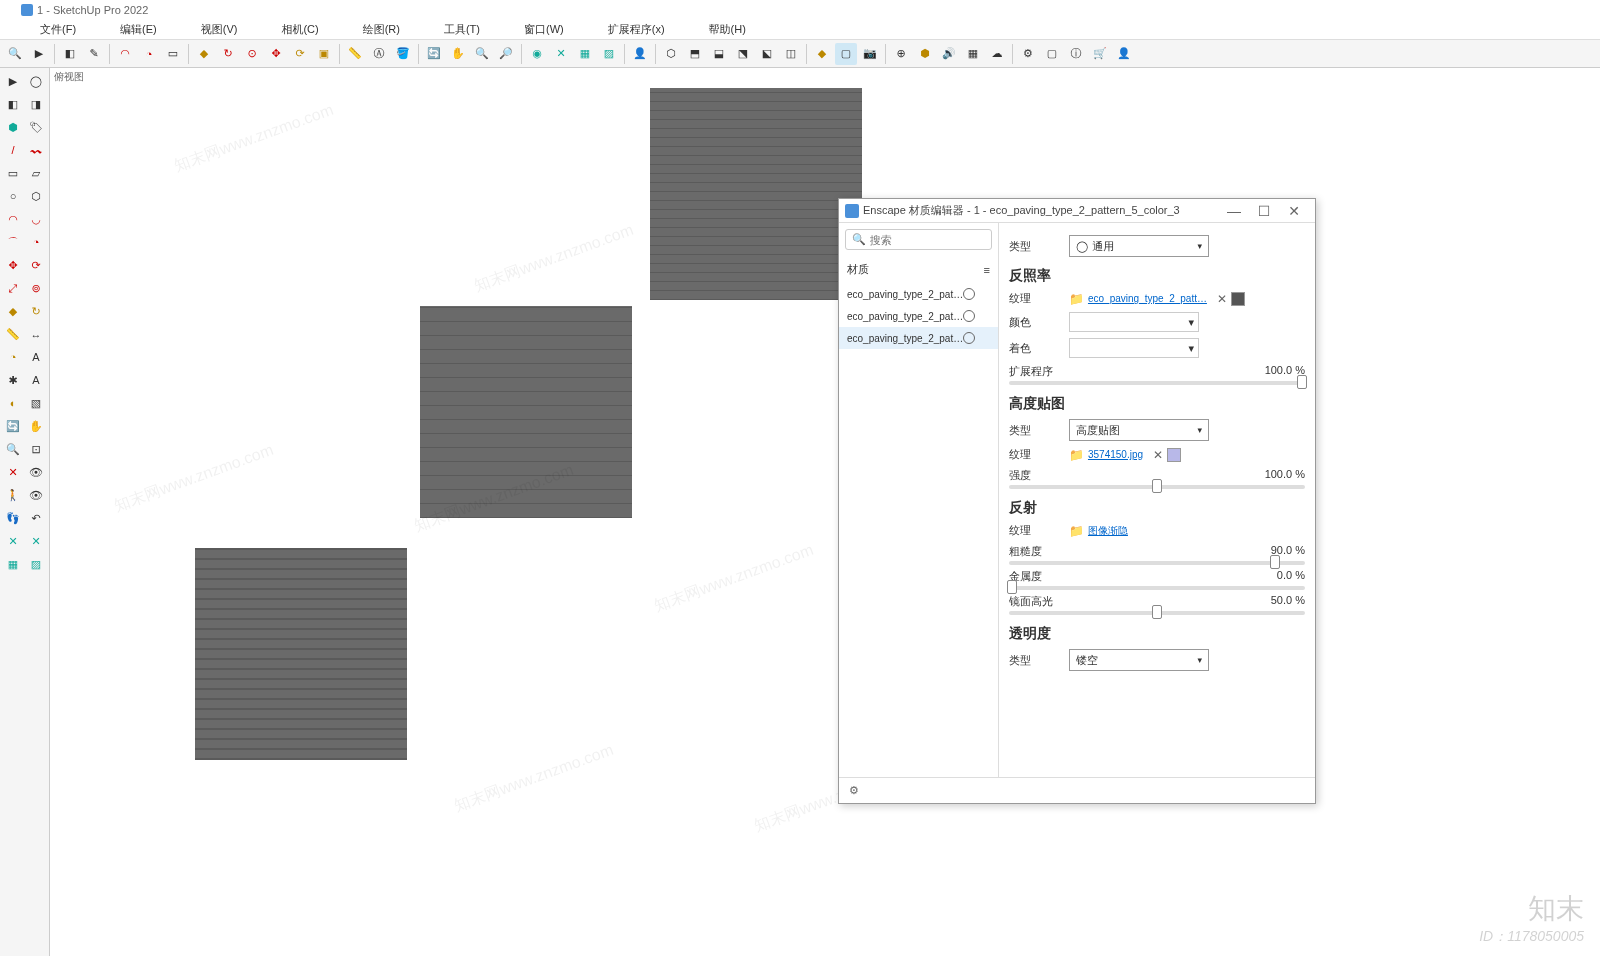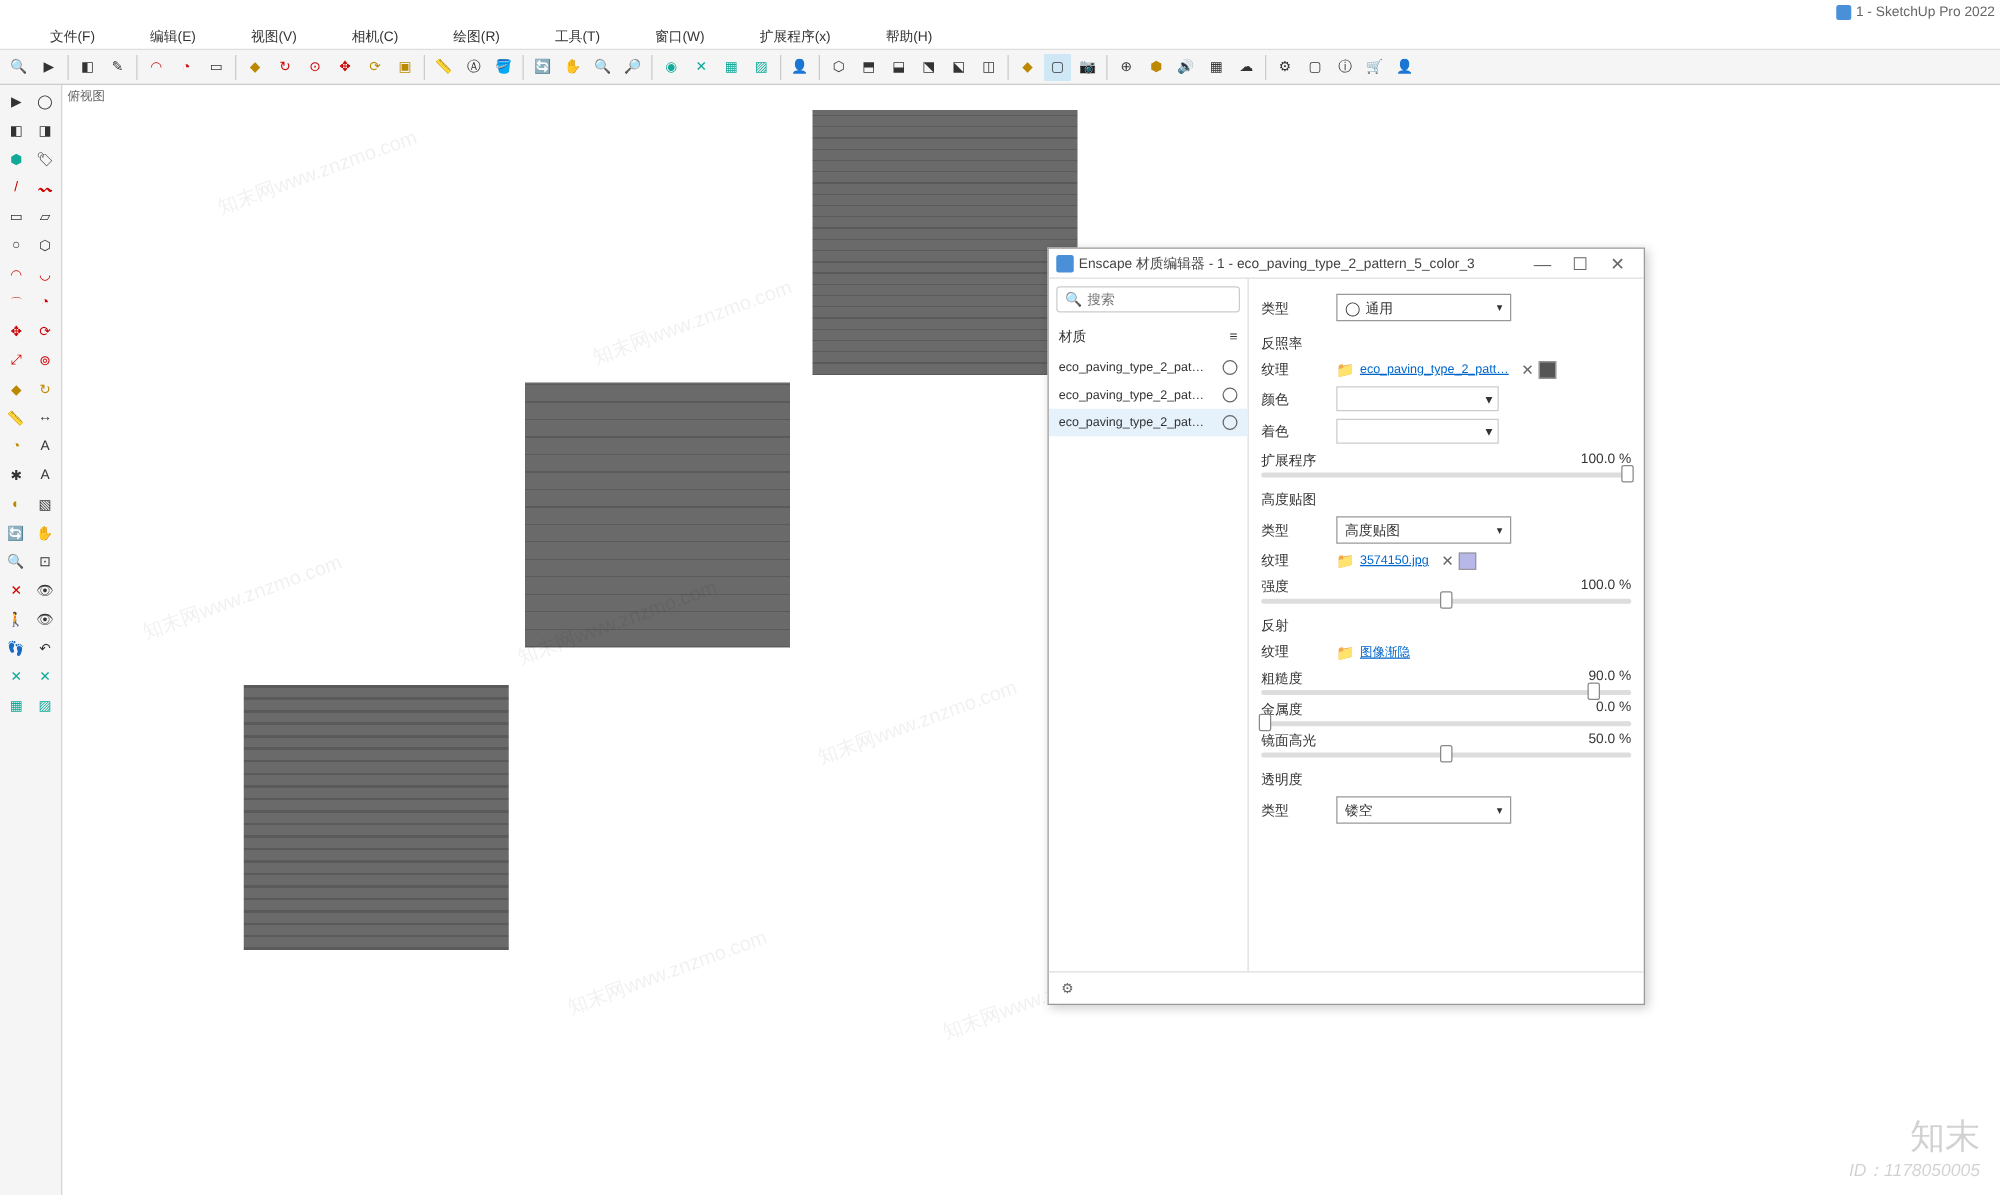--- a/index.html
+++ b/index.html
@@ -1,17 +1,17 @@
 <!DOCTYPE html>
 <html><head>
 <meta charset="utf-8">
 <style>
 * { box-sizing: border-box; margin: 0; padding: 0; }
 body { font-family: "Microsoft YaHei", Arial, sans-serif; font-size: 11px; background: #fff; width: 1600px; height: 956px; position: relative; overflow: hidden; color: #333; }
-.titlebar { height: 20px; background: #fff; padding: 2px 4px; display: flex; align-items: center; gap: 4px; justify-content: flex-end; }
+.titlebar { height: 20px; background: #fff; padding: 2px 21px; display: flex; align-items: center; gap: 4px; }
 .titlebar-icon { width: 12px; height: 12px; background: #4a90d9; border-radius: 2px; }
 .titlebar-text { font-size: 11px; color: #666; }
 .menubar { height: 20px; background: #fff; padding: 0 4px; display: flex; align-items: center; gap: 2px; border-bottom: 1px solid #ddd; }
 .menu-item { padding: 2px 6px; font-size: 11px; cursor: pointer; margin-left: 30px; }
 .toolbar-main { height: 28px; background: #f5f5f5; border-bottom: 1px solid #ccc; display: flex; align-items: center; padding: 0 4px; gap: 2px; }
 .tool-btn { width: 22px; height: 22px; display: flex; align-items: center; justify-content: center; cursor: pointer; border: 1px solid transparent; border-radius: 2px; }
 .tool-sep { width: 1px; height: 20px; background: #ccc; margin: 0 2px; }
 .workspace { display: flex; height: calc(100% - 68px); }
 .toolbar-left { width: 50px; background: #f5f5f5; border-right: 1px solid #ccc; display: flex; flex-direction: column; padding: 2px; gap: 1px; }
 .tool-row { display: flex; gap: 1px; }
@@ -26,32 +26,32 @@
 .panel-header { height: 24px; display: flex; align-items: center; padding: 0 6px; border-bottom: 1px solid #ddd; }
 .panel-header-icon { width: 14px; height: 14px; background: #4a90d9; border-radius: 2px; margin-right: 4px; }
 .panel-title { flex: 1; font-size: 11px; color: #444; }
 .panel-ctrl { width: 30px; height: 20px; display: flex; align-items: center; justify-content: center; cursor: pointer; font-size: 14px; color: #666; }
 .panel-body { flex: 1; display: flex; overflow: hidden; }
 .panel-left { width: 160px; border-right: 1px solid #ddd; display: flex; flex-direction: column; }
 .search-box { display: flex; align-items: center; margin: 6px; border: 1px solid #ccc; border-radius: 3px; padding: 3px 6px; }
 .search-box input { border: none; outline: none; width: 100%; font-size: 11px; }
 .mat-label { padding: 6px 8px; font-size: 11px; display: flex; justify-content: space-between; align-items: center; }
 .mat-list { flex: 1; overflow: auto; }
-.mat-item { padding: 5px 8px; font-size: 10px; cursor: pointer; display: flex; align-items: center; justify-content: space-between; }
+.mat-item { padding: 5px 8px; font-size: 10px; cursor: pointer; display: flex; align-items: center; }
 .mat-item.selected { background: #e5f1fb; }
 .mat-circle { width: 12px; height: 12px; border: 1px solid #666; border-radius: 50%; }
 .panel-right { flex: 1; overflow-y: auto; padding: 6px 10px; }
 .panel-right::-webkit-scrollbar { width: 10px; }
 .panel-right::-webkit-scrollbar-thumb { background: #ccc; }
 .prop-row { display: flex; align-items: center; margin: 6px 0; }
 .prop-label { width: 60px; font-size: 11px; color: #333; }
 .prop-control { flex: 1; }
 .dropdown { width: 140px; height: 22px; border: 1px solid #999; display: flex; align-items: center; padding: 0 6px; font-size: 11px; justify-content: space-between; cursor: pointer; background: #fff; }
 .dropdown .dd-arrow { font-size: 9px; }
-.section-title { font-size: 11px; font-weight: normal; margin: 10px 0 4px; color: #333; }
+.section-title { font-size: 14px; font-weight: bold; margin: 10px 0 4px; color: #333; }
 .link-text { color: #0066cc; text-decoration: underline; cursor: pointer; font-size: 10px; }
 .tex-row { display: flex; align-items: center; gap: 4px; }
 .folder-icon { color: #0066cc; font-size: 12px; }
 .remove-x { cursor: pointer; color: #666; font-size: 12px; margin-left: 6px; }
 .color-swatch { width: 14px; height: 14px; border: 1px solid #999; }
 .slider-row { margin: 4px 0; }
 .slider-header { display: flex; justify-content: space-between; font-size: 11px; margin-bottom: 2px; }
 .slider-track { height: 4px; background: #ddd; border-radius: 2px; position: relative; }
 .slider-thumb { position: absolute; width: 10px; height: 14px; background: #fff; border: 1px solid #888; top: -6px; border-radius: 2px; }
 .color-picker { width: 130px; height: 20px; border: 1px solid #ccc; display: flex; align-items: center; justify-content: flex-end; padding-right: 4px; }

